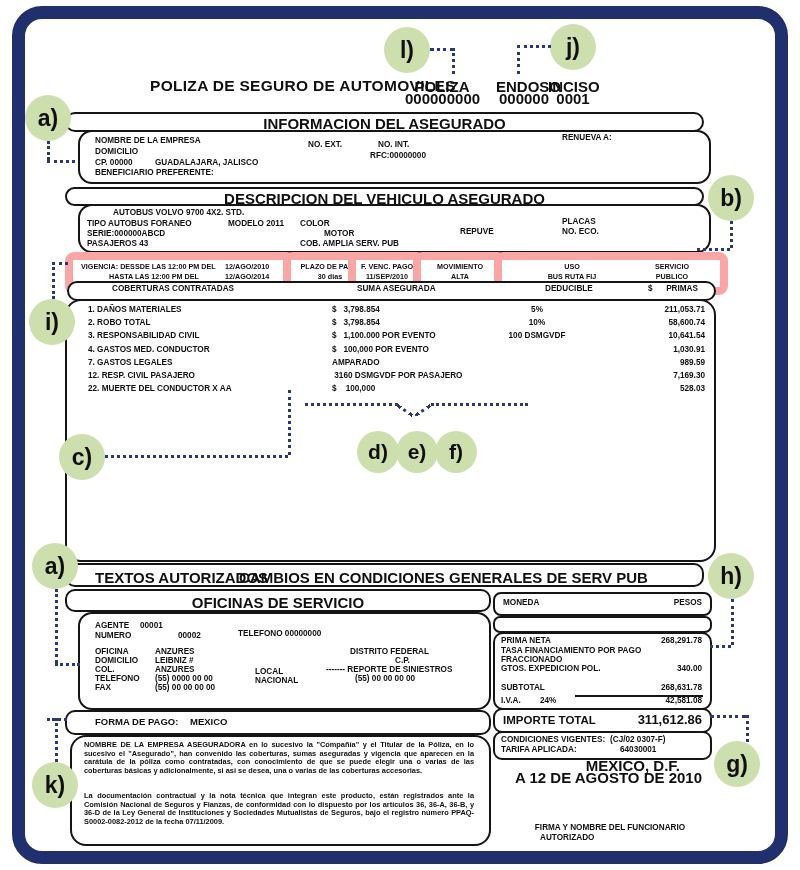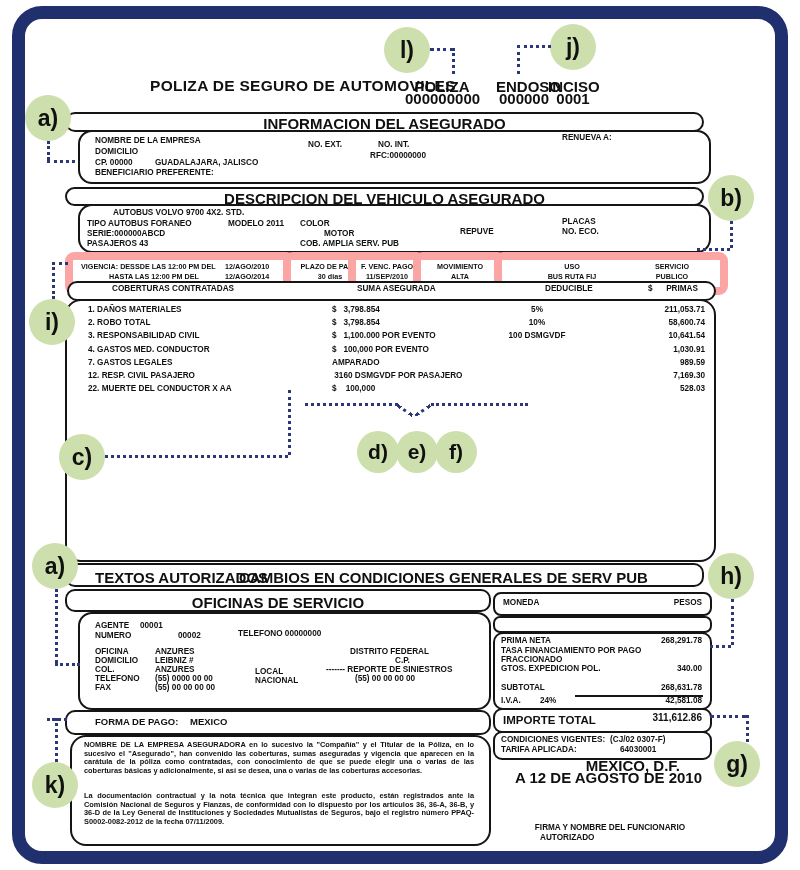--- a/index.html
+++ b/index.html
@@ -198,21 +198,21 @@
   <div class="t fs8" style="right:98px;top:665px;">340.00</div>
   <div class="t fs8" style="left:501px;top:684px;">SUBTOTAL</div>
   <div class="t fs8" style="right:98px;top:684px;">268,631.78</div>
   <div class="line" style="left:575px;top:695px;width:128px;"></div>
   <div class="t fs8" style="left:501px;top:697px;">I.V.A.</div>
   <div class="t fs8" style="left:540px;top:697px;">24%</div>
   <div class="t fs8" style="right:98px;top:697px;">42,581.08</div>
 
   <div class="pill" style="left:493px;top:708px;width:215px;height:21px;border-radius:9px;">
     <div class="t" style="left:8px;top:4px;font-size:11.5px;">IMPORTE TOTAL</div>
-    <div class="t" style="right:8px;top:3px;font-size:10px;">311,612.86</div>
+    <div class="t" style="right:8px;top:3px;font-size:13px;">311,612.86</div>
   </div>
   <div class="pill" style="left:493px;top:731px;width:215px;height:25px;border-radius:9px;">
     <div class="t fs8" style="left:6px;top:3px;">CONDICIONES VIGENTES:</div>
     <div class="t fs8" style="left:115px;top:3px;">(CJ/02 0307-F)</div>
     <div class="t fs8" style="left:6px;top:13px;">TARIFA APLICADA:</div>
     <div class="t fs8" style="left:125px;top:13px;">64030001</div>
   </div>
 
   <div class="pill" style="left:65px;top:710px;width:422px;height:21px;border-radius:10px;">
     <div class="t" style="left:28px;top:5px;font-size:9.5px;">FORMA DE PAGO:</div>

